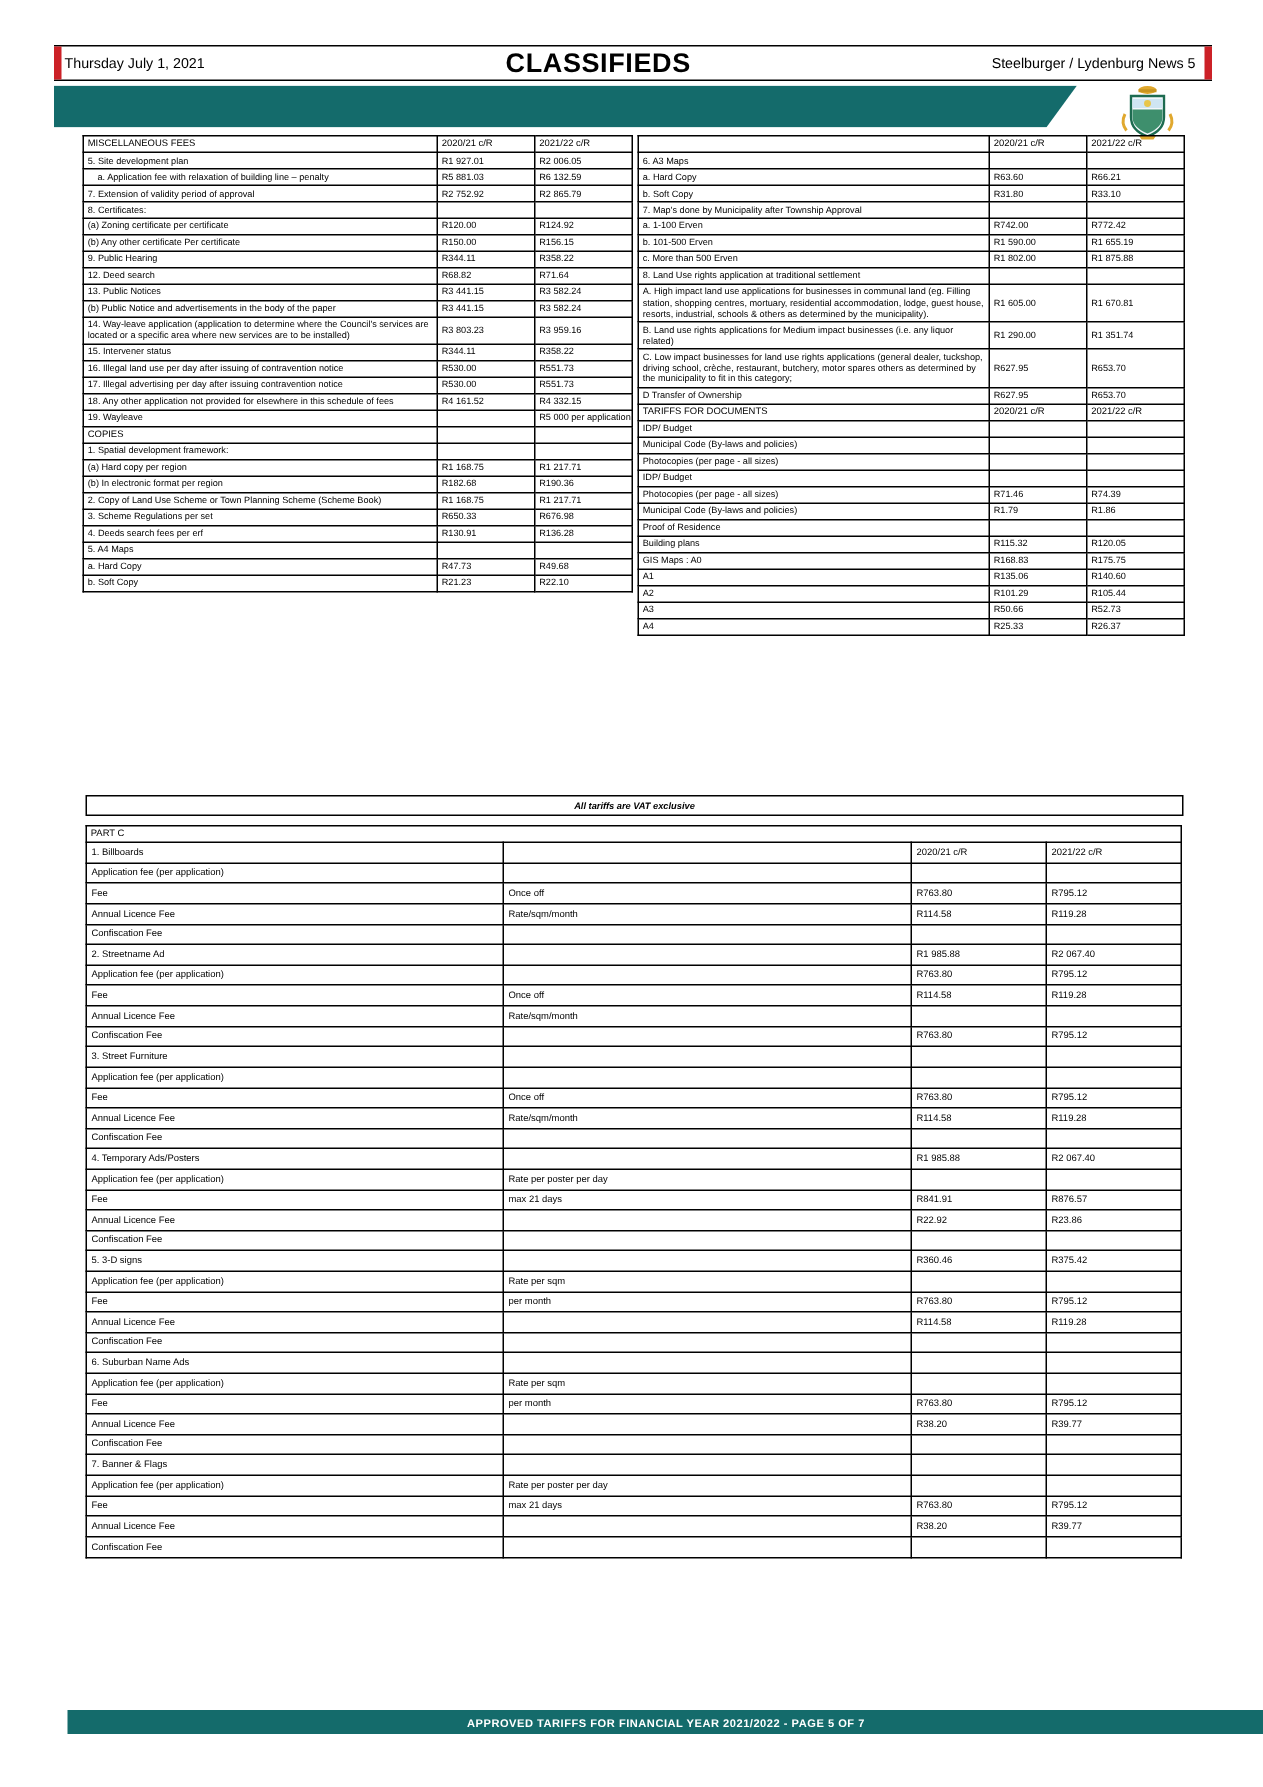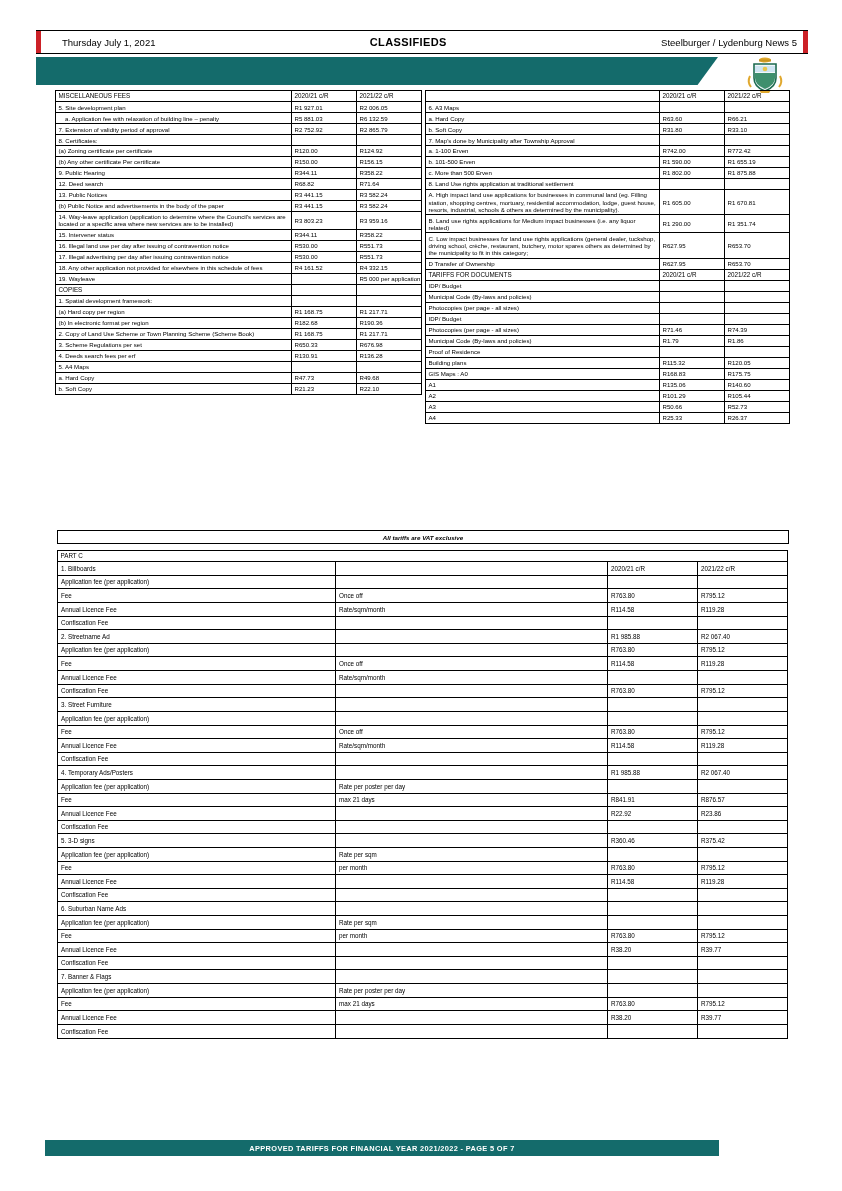--- a/index.html
+++ b/index.html
@@ -38,27 +38,27 @@
     align-items: center;
   }
   .masthead .endcap {
     width: 5px;
     height: 22px;
     background: #cc2127;
     flex: 0 0 auto;
   }
   .masthead .date {
     font-size: 9.5px;
-    padding-left: 21px;
+    padding-left: 2px;
     white-space: nowrap;
   }
   .masthead .centre {
     flex: 1 1 auto;
     text-align: center;
-    font-size: 11px;
+    font-size: 18px;
     font-weight: bold;
     letter-spacing: 0.4px;
   }
   .masthead .pub {
     font-size: 9.5px;
     padding-right: 6px;
     white-space: nowrap;
   }
 
   
@@ -137,21 +137,21 @@
     width: 730px;
   }
   .partc table.doc { font-size: 6.3px; }
   .partc table.doc td { padding: 2.6px 3px; }
 
   
   .footer-band {
     position: absolute;
     left: 45px;
     top: 1140px;
-    width: 674px;
+    width: 798px;
     height: 16px;
     background: #146b6b;
     color: #ffffff;
     font-size: 7.4px;
     font-weight: bold;
     letter-spacing: 0.35px;
     display: flex;
     align-items: center;
     justify-content: center;
   }

